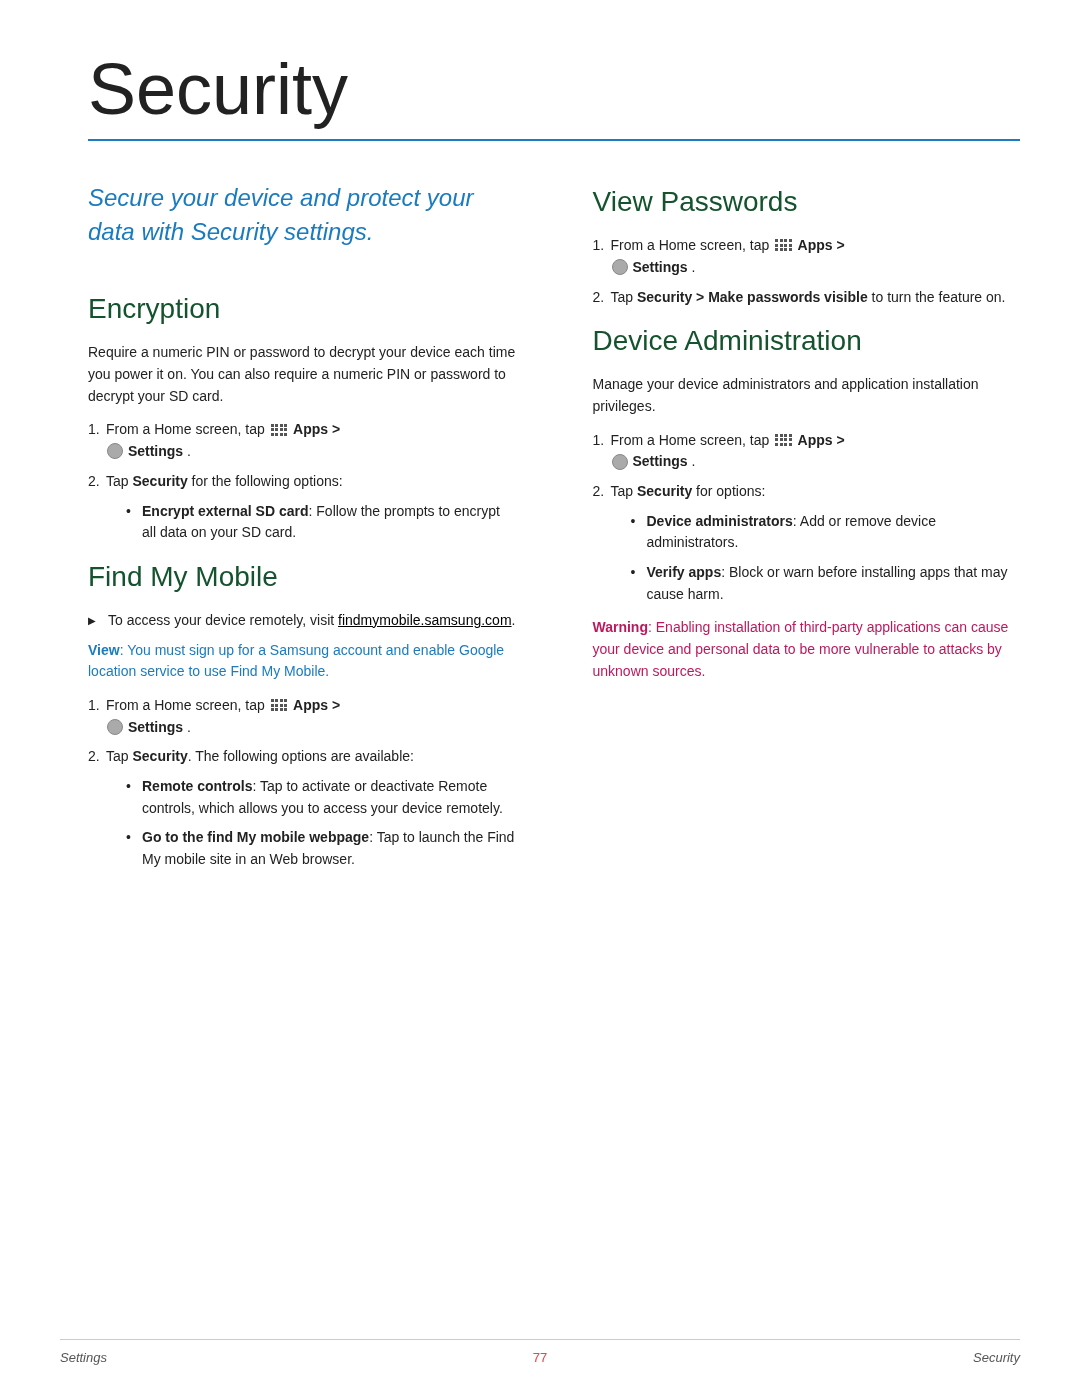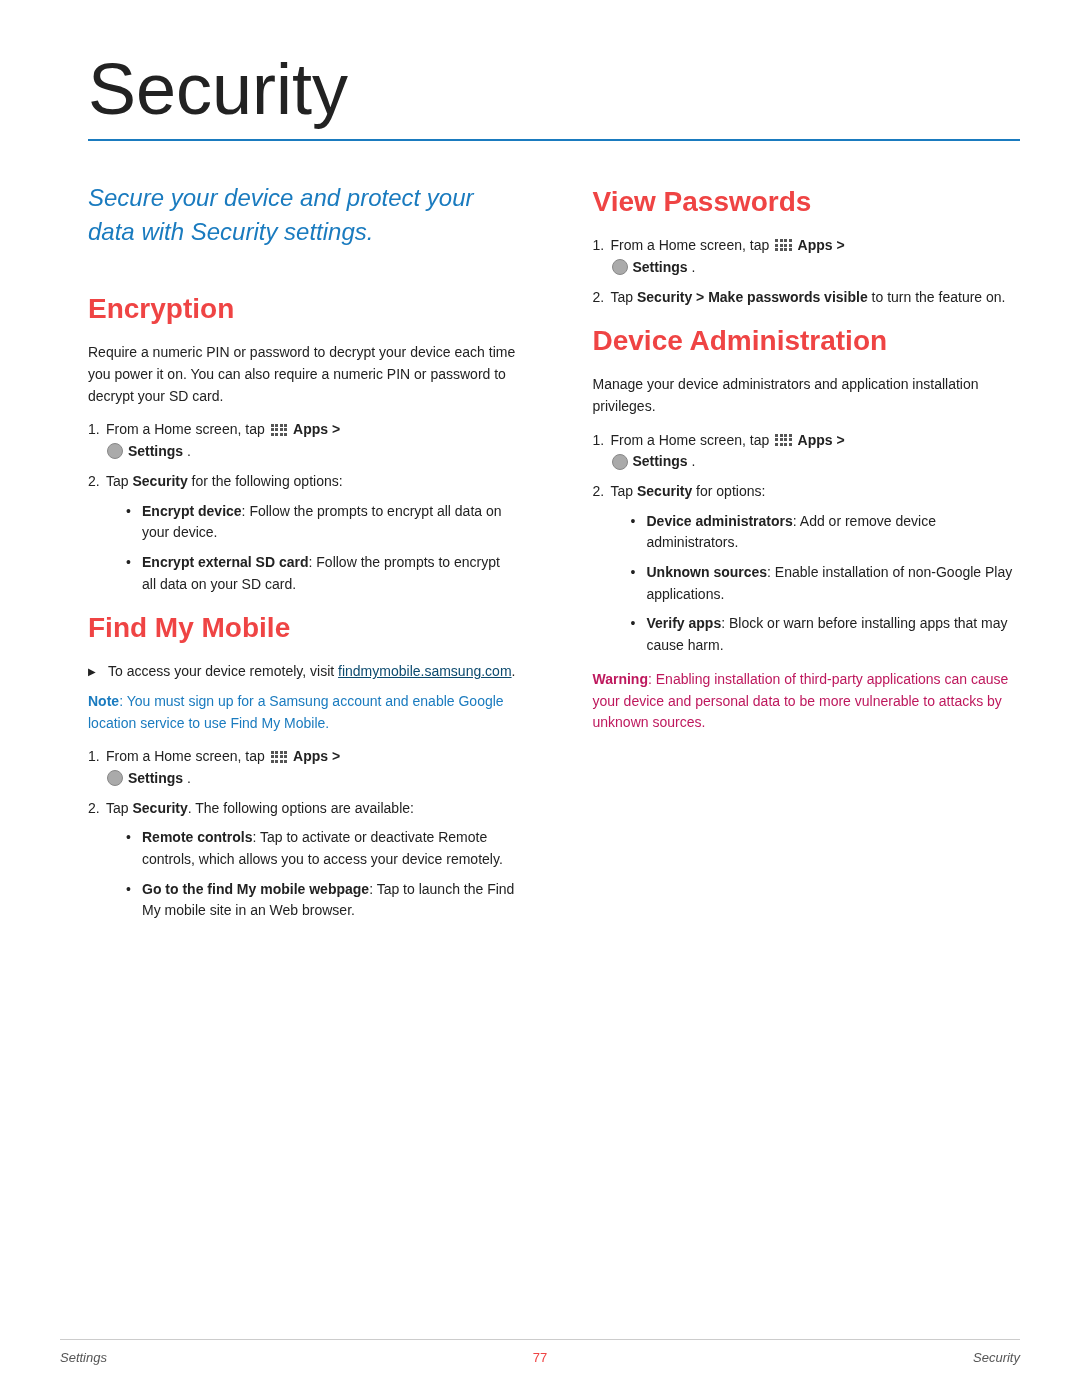--- a/index.html
+++ b/index.html
@@ -48,22 +48,22 @@
     .intro-text {
       font-size: 24px;
       font-style: italic;
       color: #1a7bbf;
       line-height: 1.4;
       margin-bottom: 40px;
     }
 
     .section-title {
       font-size: 28px;
-      color: #ef4444;
-      font-weight: bold;
+      color: #14532d;
+      font-weight: normal;
       margin-bottom: 12px;
       margin-top: 30px;
     }
 
     .section-title:first-child {
       margin-top: 0;
     }
 
     .body-text {
       font-size: 14px;
@@ -146,21 +146,21 @@
     }
 
     .warning-text {
       font-size: 14px;
       color: #be185d;
       line-height: 1.55;
       margin-top: 12px;
     }
 
     .link-text {
-      color: #0c4a6e;
+      color: #000000;
     }
 
     .arrow-item {
       font-size: 14px;
       color: #222222;
       line-height: 1.55;
       margin-bottom: 8px;
       padding-left: 20px;
       position: relative;
     }
@@ -255,36 +255,35 @@
             <span class="bold">Apps &gt;</span>
             <br>
             
             <span class="gear-circle"></span>
             <span class="bold">Settings</span>
             <span> .</span>
           </li>
           <li>
             <span>Tap <strong>Security</strong> for the following options:</span>
             <ul class="bullet-list">
-              <li><strong>Encrypt device</strong>: Follow the prompts to encrypt all data on your device.</li>
               <li><strong>Encrypt external SD card</strong>: Follow the prompts to encrypt all data on your SD card.</li>
             </ul>
           </li>
         </ol>
       </div>
 
       <div>
         <h2 class="section-title">Find My Mobile</h2>
 
         <div class="arrow-item">
           To access your device remotely, visit <a class="link-text" href="#">findmymobile.samsung.com</a>.
         </div>
 
         <p class="note-text">
-          <strong>Note</strong>: You must sign up for a Samsung account and enable Google location service to use Find My Mobile.
+          <strong>View</strong>: You must sign up for a Samsung account and enable Google location service to use Find My Mobile.
         </p>
 
         <ol class="numbered-list">
           <li>
             <span>From a Home screen, tap</span>
             <span class="apps-icon-grid">
               <span></span>
                 <span></span>
                 <span></span>
                 <span></span>
@@ -373,21 +372,20 @@
             <span class="bold">Apps &gt;</span>
             <br>
             <span class="gear-circle"></span>
             <span class="bold">Settings</span>
             <span> .</span>
           </li>
           <li>
             <span>Tap <strong>Security</strong> for options:</span>
             <ul class="bullet-list">
               <li><strong>Device administrators</strong>: Add or remove device administrators.</li>
-              <li><strong>Unknown sources</strong>: Enable installation of non-Google Play applications.</li>
               <li><strong>Verify apps</strong>: Block or warn before installing apps that may cause harm.</li>
             </ul>
           </li>
         </ol>
 
         <p class="warning-text">
           <strong>Warning</strong>: Enabling installation of third-party applications can cause your device and personal data to be more vulnerable to attacks by unknown sources.
         </p>
       </div>
 

